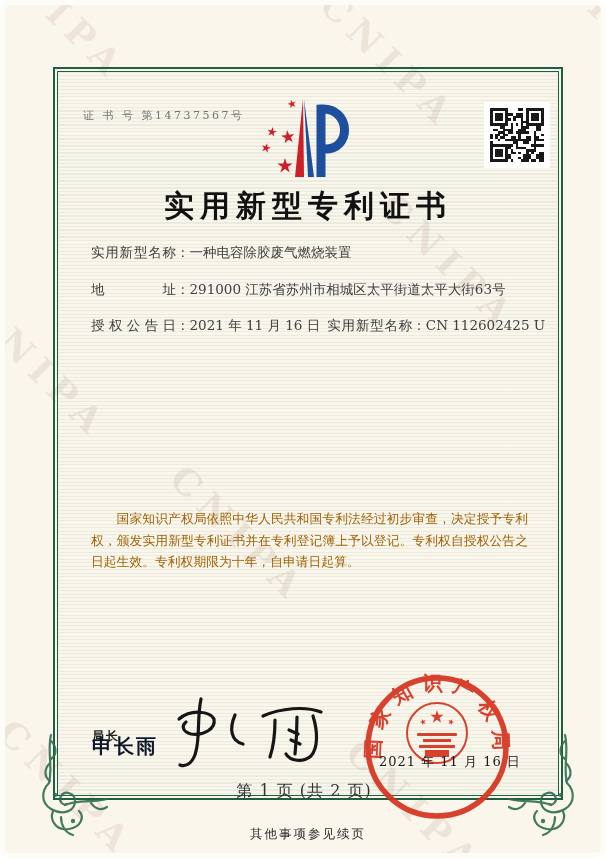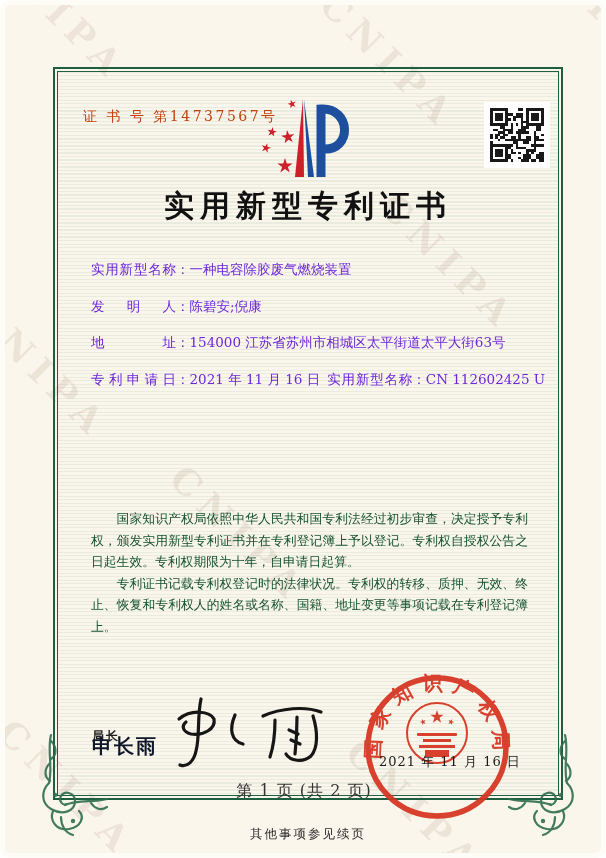--- a/index.html
+++ b/index.html
@@ -27,34 +27,34 @@
   
   .frame{position:absolute;left:48px;top:62px;width:510px;height:733px;
     border:2px solid var(--frame-green);}
   .frame::before{content:"";position:absolute;inset:2px;border:1px solid var(--frame-green);}
   .texture{position:absolute;left:53px;top:67px;width:500px;height:723px;
     background:repeating-linear-gradient(180deg, rgba(35,112,74,.08) 0 1px, transparent 1px 3.5px);}
   .flourish{position:absolute;width:80px;height:105px;}
   .flourish.bl{left:26px;top:728px}
   .flourish.br{left:500px;top:728px;transform:scaleX(-1)}
   
-  .cert-no{position:absolute;left:78px;top:103px;font-size:14px;letter-spacing:2.5px;color:#c2410c;}
+  .cert-no{position:absolute;left:78px;top:103px;font-size:11px;letter-spacing:2.5px;color:#737373;}
   .logo{position:absolute;left:238px;top:90px;width:130px;height:92px;}
   .qr-box{position:absolute;left:479px;top:97px;width:66px;height:66px;background:#fff;
     display:flex;align-items:center;justify-content:center;}
   .title{position:absolute;left:0;top:181px;width:606px;text-align:center;
     font-size:30px;font-weight:700;letter-spacing:6px;color:#111;}
   
-  .fields{position:absolute;left:86px;top:256px;width:440px;font-size:13.5px;color:#6d28d9;}
+  .fields{position:absolute;left:86px;top:239px;width:440px;font-size:13.5px;color:#404040;}
   .frow{height:36.7px;line-height:16px;white-space:nowrap;}
   .flabel{display:inline-block;width:85px;text-align:justify;text-align-last:justify;vertical-align:top;}
   .gpair1{display:inline-block;width:232px;}
   
   .paras{position:absolute;left:86px;top:503px;width:437px;font-size:12.8px;
-    line-height:21.5px;color:#14532d;text-align:justify;}
+    line-height:21.5px;color:#a16207;text-align:justify;}
   .paras p{text-indent:2em;}
   
   .sig-title{position:absolute;left:87px;top:699px;font-size:12px;font-weight:700;
     letter-spacing:2px;color:#222;font-family:"Liberation Sans","DejaVu Sans",sans-serif;margin-top:24px;}
   .sig-name{position:absolute;left:87px;top:728px;font-size:20px;font-weight:700;
     letter-spacing:2px;color:#0f172a;font-family:"Liberation Sans","DejaVu Sans",sans-serif;}
   .sig-hand{position:absolute;left:158px;top:682px;width:185px;height:88px;}
   .seal{position:absolute;left:356px;top:666px;width:152px;height:152px;opacity:.93;}
   .seal-date{position:absolute;left:374px;top:748px;font-size:13px;letter-spacing:1px;
     color:#1b1b1b;z-index:5;white-space:nowrap;}
@@ -375,34 +375,30 @@
       </svg>
   </div>
 
   <div class="title">实用新型专利证书</div>
 
   <div class="fields">
     <div class="frow">
       <span class="flabel">实用新型名称</span><span>：</span><span>一种电容除胶废气燃烧装置</span>
     </div>
     <div class="frow">
-      <span class="flabel">发明人</span><span>：</span><span>陈碧安;倪康</span>
+      <span class="flabel">地址</span><span>：</span><span>291000 江苏省苏州市相城区太平街道太平大街63号</span>
     </div>
     <div class="frow">
-      <span class="flabel">地址</span><span>：</span><span>154000 江苏省苏州市相城区太平街道太平大街63号</span>
-    </div>
-    <div class="frow">
-      <span class="gpair1"><span class="flabel">专利申请日</span><span>：</span><span>2021 年 11 月 16 日</span></span>
+      <span class="gpair1"><span class="flabel">授权公告日</span><span>：</span><span>2021 年 11 月 16 日</span></span>
       <span><span class="flabel">实用新型名称</span><span>：</span><span>CN 112602425 U</span></span>
     </div>
   </div>
 
   <div class="paras">
     <p>国家知识产权局依照中华人民共和国专利法经过初步审查，决定授予专利权，颁发实用新型专利证书并在专利登记簿上予以登记。专利权自授权公告之日起生效。专利权期限为十年，自申请日起算。</p>
-    <p>专利证书记载专利权登记时的法律状况。专利权的转移、质押、无效、终止、恢复和专利权人的姓名或名称、国籍、地址变更等事项记载在专利登记簿上。</p>
   </div>
 
   <div class="sig-title">局长</div>
   <div class="sig-name">申长雨</div>
   <svg class="sig-hand" viewBox="0 0 185 88">
     <g stroke="#161616" stroke-width="3.2" fill="none" stroke-linecap="round" stroke-linejoin="round">
       <path d="M38,12 C34,30 37,50 33,64 C31,74 24,81 17,78"></path>
       <path d="M16,32 C28,22 47,24 51,32 C53,42 40,49 28,47 C20,45 18,39 23,35"></path>
       <path d="M72,28 C66,42 68,54 80,57"></path>
       <path d="M100,29 C118,21 142,19 158,25"></path>

